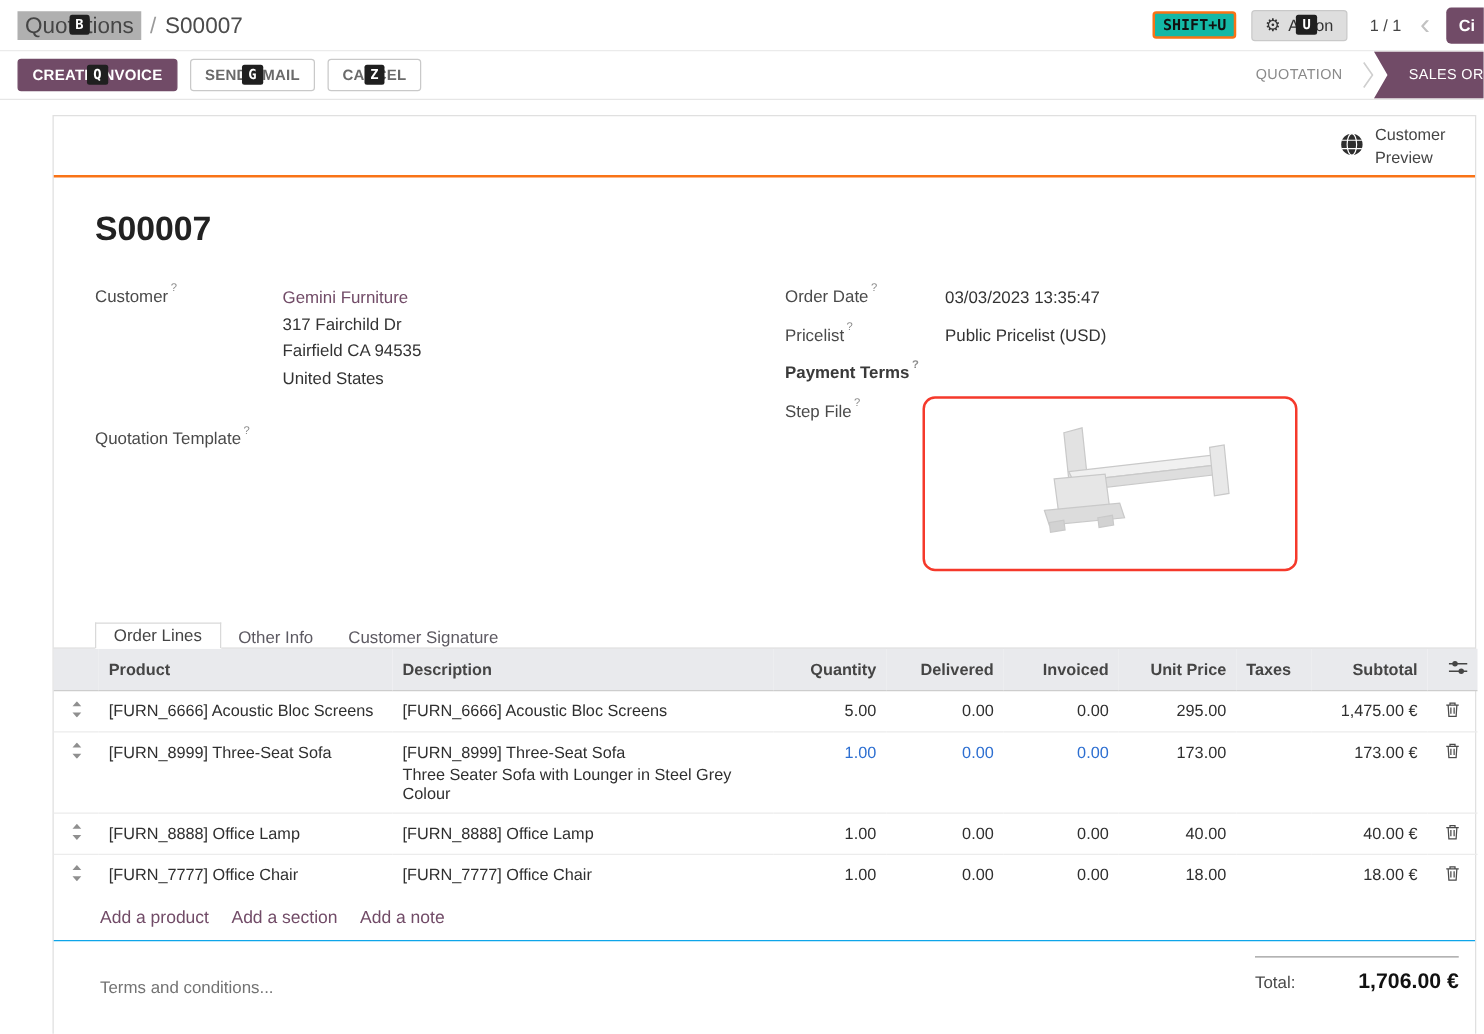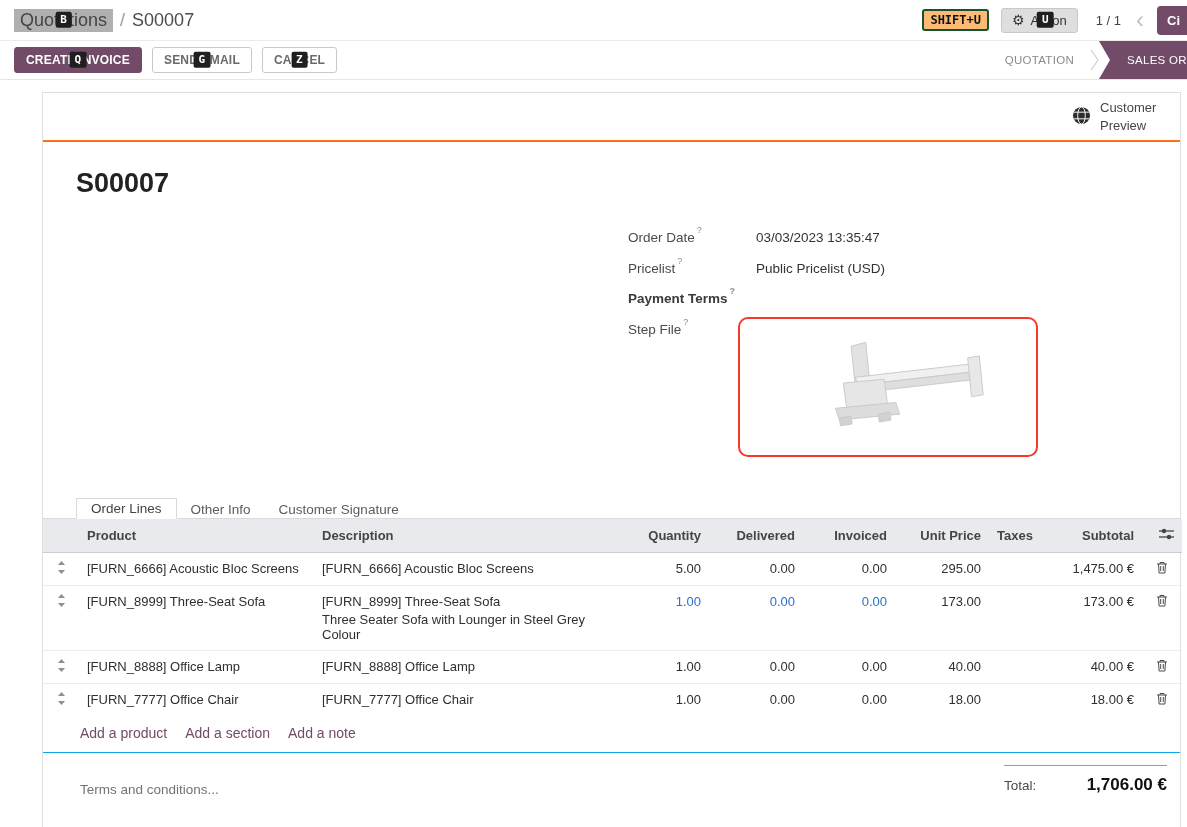--- a/index.html
+++ b/index.html
@@ -11,21 +11,21 @@
     border-bottom:1px solid #ebebeb;position:relative;width:1187px}
   .breadcrumb{font-size:18px;color:#4c4c4c;display:flex;align-items:center;gap:7px}
   .crumb-parent{position:relative;background:#b0b0b0;color:#454545;padding:1px 6px;cursor:pointer}
   .crumb-sep{color:#9a9a9a}
   .crumb-current{color:#4c4c4c}
   .hint-badge{background:#1f1f1f;color:#fff;font-family:"DejaVu Sans Mono",monospace;
     font-size:11px;font-weight:bold;padding:1px 5px;border-radius:2px;line-height:1.3;display:inline-block}
   .hint-abs{position:absolute;left:50%;top:50%;transform:translate(-50%,-50%);z-index:3}
   .hint-action{left:58%}
   .topbar-right{margin-left:auto;display:flex;align-items:center;gap:12px}
-  .shift-badge{background:#fdba74;border:2px solid #14532d;border-radius:3px;
+  .shift-badge{background:#14b8a6;border:2px solid #f97316;border-radius:3px;
     font-family:"DejaVu Sans Mono",monospace;font-size:12px;font-weight:bold;color:#111;padding:2px 6px}
   .action-btn{position:relative;display:flex;align-items:center;gap:6px;background:#dedede;
     border:1px solid #c9c9c9;border-radius:3px;padding:4px 10px;font-size:13px;color:#333;
     font-family:inherit;cursor:pointer}
   .gear{font-size:14px;line-height:1}
   .pager-value{font-size:13px;color:#444;margin-left:6px}
   .pager-prev,.pager-next{font-size:24px;color:#c2c2c2;line-height:1;padding:0 3px;cursor:pointer}
   .edge-btn{position:absolute;right:-36px;top:6px;width:66px;height:29px;background:var(--accent);
     color:#fff;border:none;border-radius:4px;font-size:13px;font-weight:bold;text-align:left;
     padding-left:10px;font-family:inherit;cursor:pointer}
@@ -170,20 +170,37 @@
           </svg>
       </span>
       <span class="preview-label">Customer Preview</span>
     </button>
   </div>
 
   <div class="sheet-title">S00007</div>
 
   <div class="field-grid">
     <div class="col-left">
+      <div class="field-row">
+        <div class="field-label">
+          <span>Customer</span><sup>?</sup>
+        </div>
+        <div class="field-value">
+          <a class="link">Gemini Furniture</a>
+          <div>317 Fairchild Dr</div>
+          <div>Fairfield CA 94535</div>
+          <div>United States</div>
+        </div>
+      </div>
+      <div class="field-row qt-row">
+        <div class="field-label">
+          <span>Quotation Template</span><sup>?</sup>
+        </div>
+        <div class="field-value"></div>
+      </div>
     </div>
 
     <div class="col-right">
       <div class="field-row">
         <div class="field-label">
           <span>Order Date</span><sup>?</sup>
         </div>
         <div class="field-value">03/03/2023 13:35:47</div>
       </div>
       <div class="field-row">

